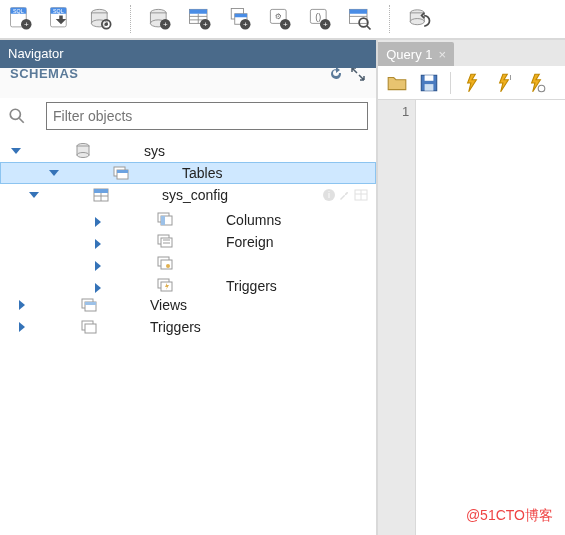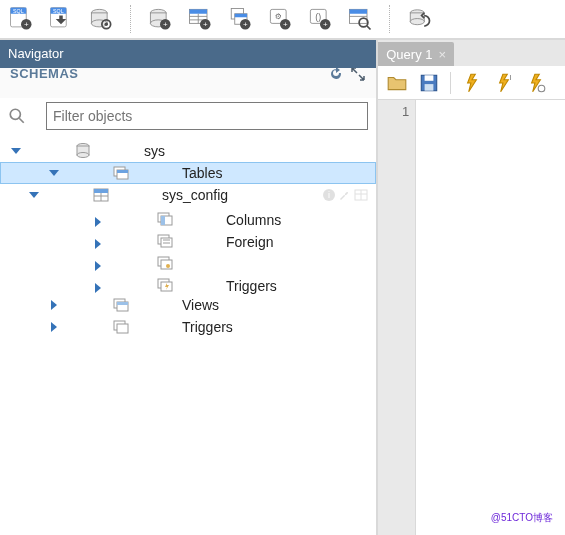--- a/index.html
+++ b/index.html
@@ -29,21 +29,21 @@
   
   .filter-row { display: flex; align-items: center; gap: 20px; padding: 4px 8px 8px; }
   .filter-row .mag { width: 18px; height: 18px; color: #888; }
   .filter-row input { flex: 1; height: 28px; border: 1px solid #7a7a7a; padding: 0 6px; font-size: 14px; color: #444; background: #fff; }
 
   
   .tree { flex: 1; overflow: auto; padding: 2px 0 20px; font-size: 14px; color: #232323; }
   .node { display: flex; align-items: center; height: 22px; padding-right: 6px; position: relative; gap: 48px; }
   .node.selected { background: #cfe8ff; border: 1px solid #8cc4f0; }
   .indent0 { padding-left: 10px; } .indent1 { padding-left: 47px; } .indent2 { padding-left: 28px; }
-  .indent3 { padding-left: 92px; align-items: flex-end; } .indent1b { padding-left: 48px; }
+  .indent3 { padding-left: 92px; align-items: flex-end; } .indent1b { padding-left: 16px; }
   .arrow { width: 12px; height: 12px; margin-right: 4px; flex-shrink: 0; }
   .icn   { width: 18px; height: 18px; margin-right: 4px; flex-shrink: 0; }
   .lbl   { white-space: nowrap; }
   .row-actions { position: absolute; right: 8px; display: flex; gap: 2px; }
   .row-actions svg { width: 14px; height: 14px; opacity: 0.45; }
 
   
   .query-tabs { height: 26px; background: #e7e7e7; display: flex; align-items: flex-end; }
   .tab { background: #b8b8b8; color: #fff; height: 24px; display: flex; align-items: center; gap: 6px; padding: 0 8px; font-size: 13px; border-top-right-radius: 2px; }
   .tab .close { cursor: pointer; color: #e8e8e8; }
@@ -51,21 +51,21 @@
   
   .editor-tb { height: 34px; display: flex; align-items: center; gap: 10px; padding: 0 8px; border-bottom: 1px solid #d9d9d9; }
   .ed-btn { width: 22px; height: 22px; display: flex; align-items: center; justify-content: center; cursor: pointer; }
   .ed-sep { width: 0; height: 22px; border-left: 1px solid #d6d6d6; }
 
   
   .editor { flex: 1; display: flex; background: #fff; }
   .gutter { width: 38px; background: #e9e9e9; color: #6c6c6c; font-size: 13px; text-align: right; padding: 4px 6px; border-right: 1px solid #d9d9d9; }
   .code { flex: 1; }
 
-  .watermark { position: absolute; bottom: 10px; right: 12px; color: #6d28d9; font-size: 10px; }
+  .watermark { position: absolute; bottom: 10px; right: 12px; color: #ef4444; font-size: 14px; }
 </style>
 </head>
 <body>
 
 <div class="toolbar">
   <div class="tool-btn">
     <svg viewBox="0 0 32 32">
         <rect x="4" y="3" width="18" height="22" rx="2" fill="#fff" stroke="#9a9a9a"></rect>
         <rect x="4" y="3" width="18" height="7" fill="#4a8de6"></rect>
         <text x="13" y="9" font-size="6" fill="#fff" text-anchor="middle">SQL</text>

